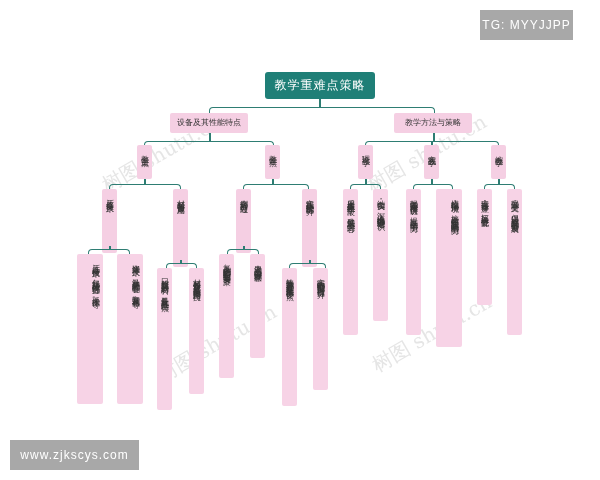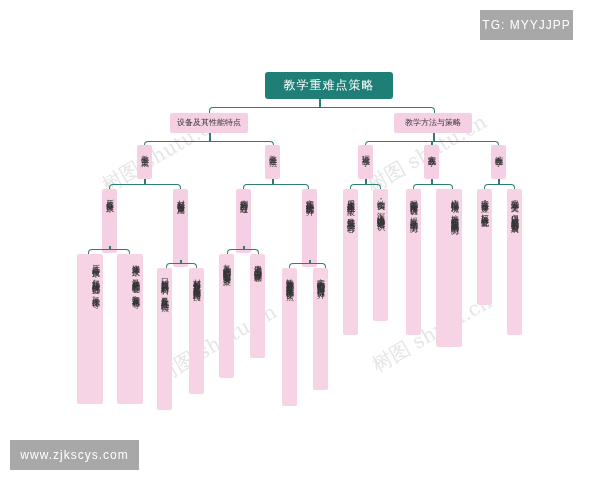--- a/index.html
+++ b/index.html
@@ -3,21 +3,21 @@
 <meta charset="utf-8">
 <style>
   html, body { margin:0; padding:0; }
   body {
     width:600px; height:480px; position:relative; overflow:hidden;
     background:#ffffff;
     font-family:"DejaVu Sans", "Liberation Sans", sans-serif;
   }
   .canvas { position:absolute; left:0; top:0; width:600px; height:480px; }
   .root-node {
-    position:absolute; left:265px; top:72px; width:128px; height:27px;
+    position:absolute; left:265px; top:72px; width:110px; height:27px;
     background:#1f7f77; color:#ffffff; border-radius:3px;
     font-size:12px; line-height:27px; text-align:center; letter-spacing:1px;
   }
   .hnode {
     position:absolute; background:#f5cfe3; color:#333;
     font-size:8px; text-align:center; border-radius:2px;
     height:20px; line-height:20px;
   }
   .vnode {
     position:absolute; background:#f5cfe3; color:#333;

